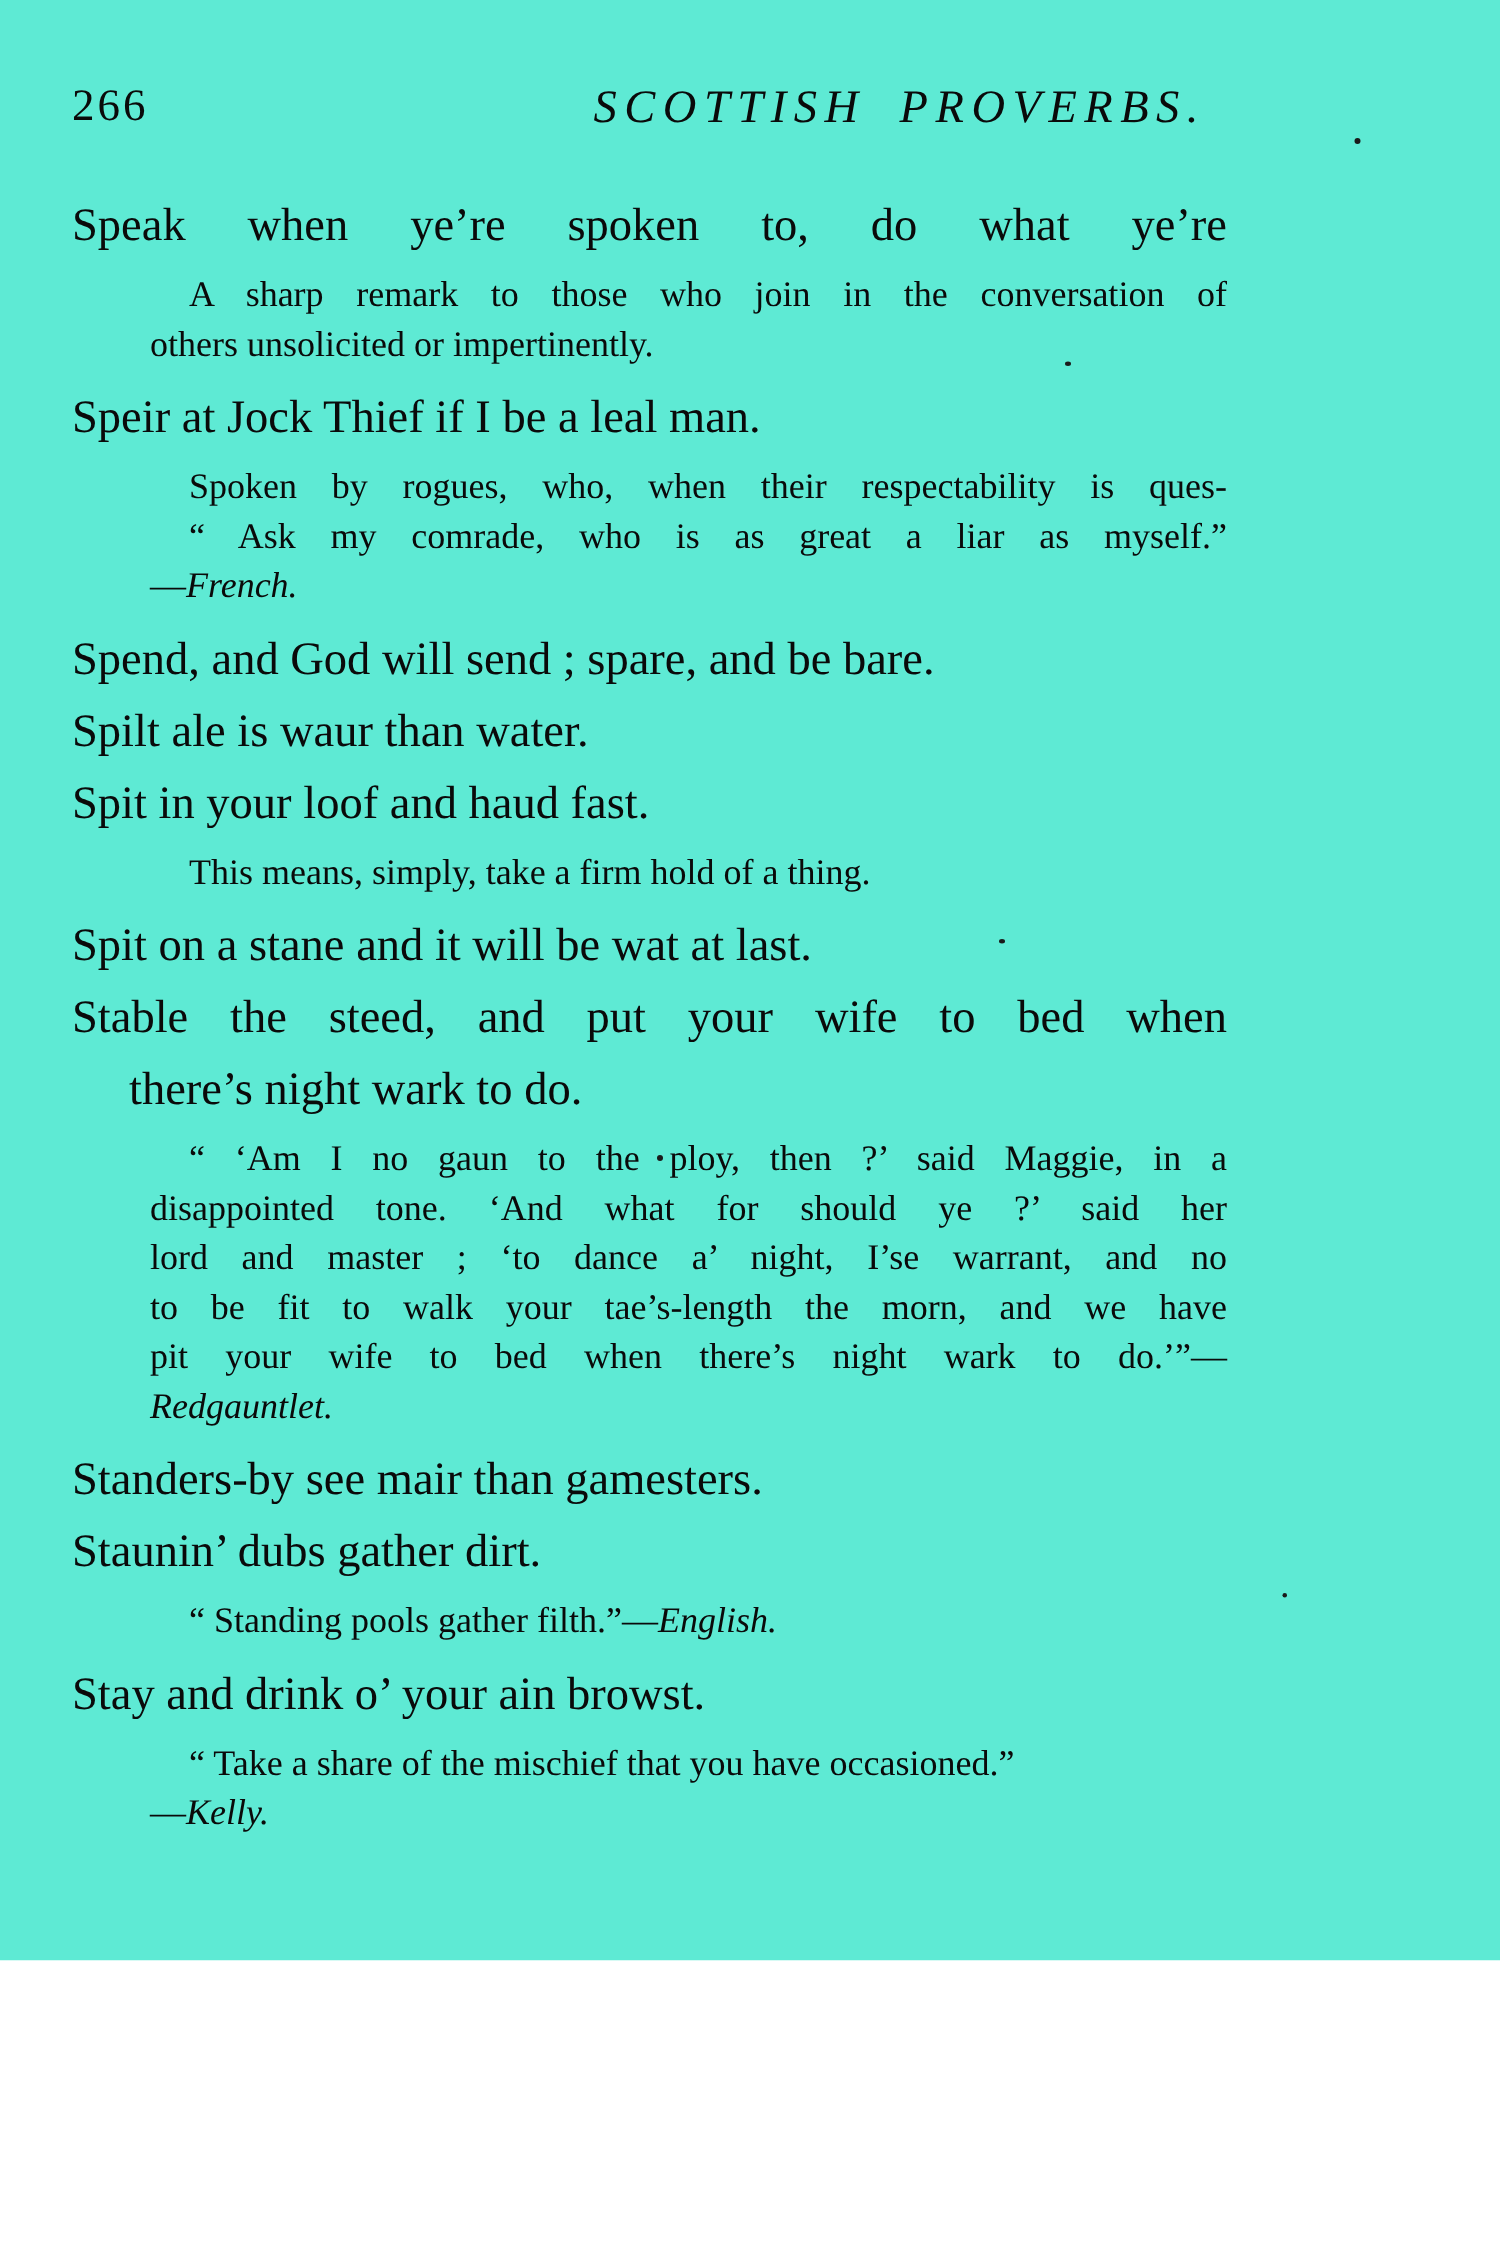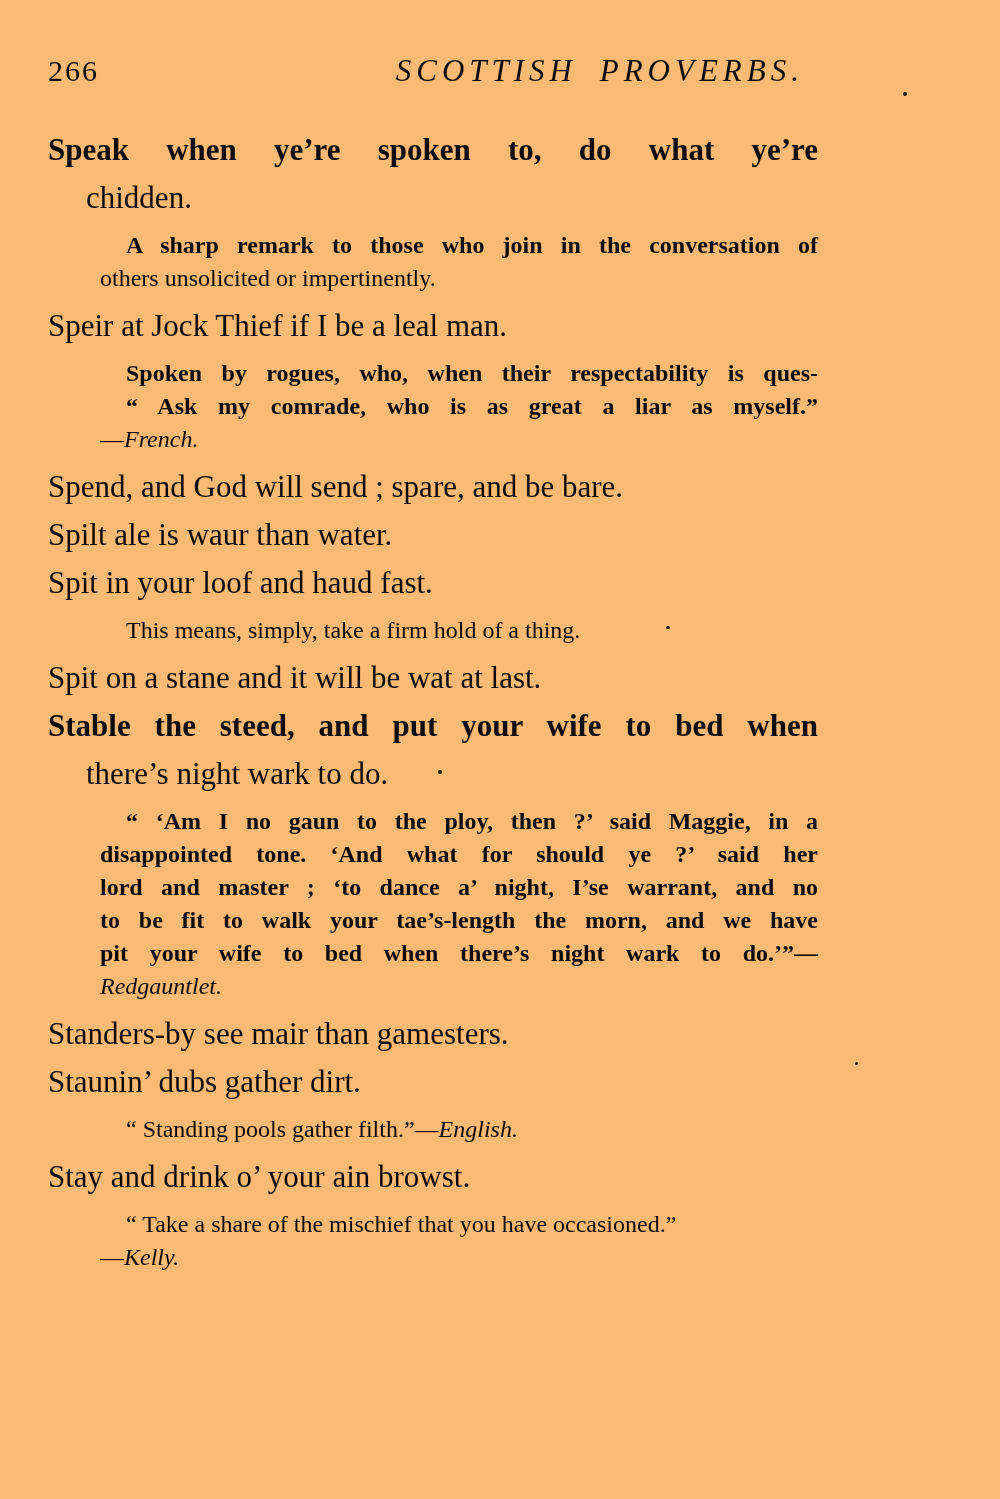--- a/index.html
+++ b/index.html
@@ -3,22 +3,22 @@
 <meta charset="utf-8">
 <style>
   html, body {
     margin: 0;
     padding: 0;
     background: #ffffff;
   }
   .page {
     position: relative;
     width: 1000px;
-    height: 1499px;
-    background: #fdba74;
+    height: 1307px;
+    background: #5eead4;
     color: #0a0a0a;
     font-family: "Liberation Serif", "DejaVu Serif", serif;
     overflow: hidden;
   }
   .content {
     position: absolute;
     top: 50px;
     left: 48px;
     width: 770px;
   }
@@ -53,21 +53,20 @@
     white-space: normal;
   }
   .note { margin: 7px 0; }
   .nl {
     font-size: 24px;
     line-height: 33px;
   }
   .just {
     text-align: justify;
     text-align-last: justify;
-    font-weight: bold;
   }
   .ip { padding-left: 38px; }  
   .i1 { padding-left: 78px; }  
   .i2 { padding-left: 52px; }  
   em { font-style: italic; }
   .speck {
     position: absolute;
     background: #1a1a1a;
     border-radius: 50%;
   }
@@ -83,21 +82,20 @@
 <div class="page">
   <div class="content">
 
     <div class="header">
       <span class="pagenum">266</span>
       <span class="running-title">SCOTTISH PROVERBS.</span>
     </div>
 
     <div class="proverb">
       <div class="pl just">Speak when ye’re spoken to, do what ye’re</div>
-      <div class="pl ip">chidden.</div>
     </div>
 
     <div class="note">
       <div class="nl just i1">A sharp remark to those who join in the conversation of</div>
       <div class="nl i2">others unsolicited or impertinently.</div>
     </div>
 
     <div class="proverb">
       <div class="pl">Speir at Jock Thief if I be a leal man.</div>
     </div>

